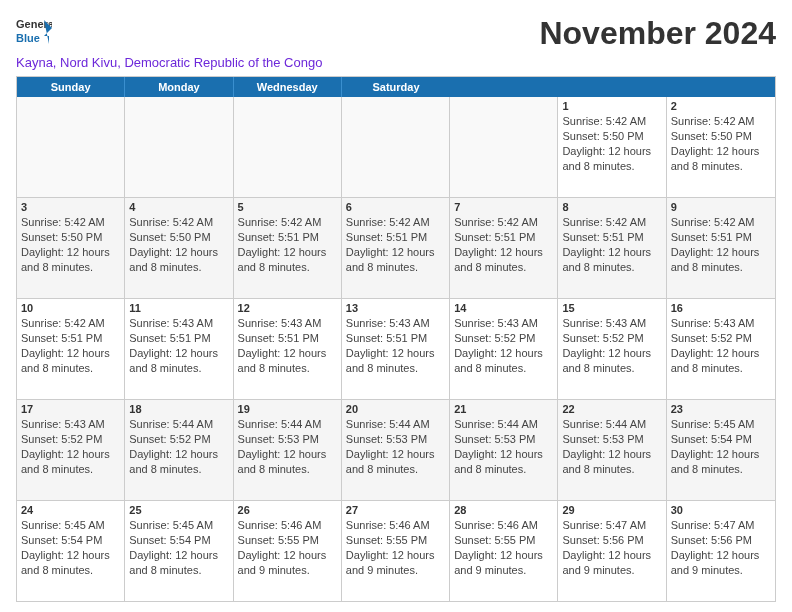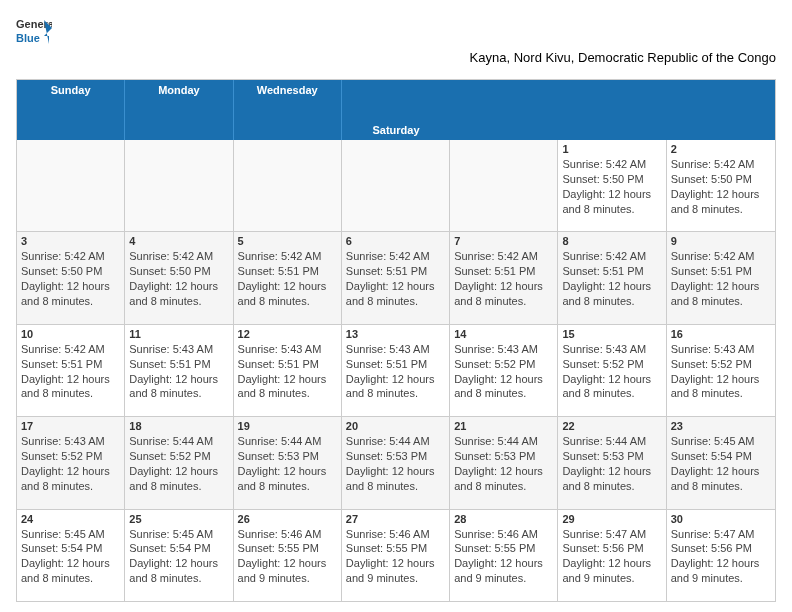--- a/index.html
+++ b/index.html
@@ -32,44 +32,44 @@
       text-align: right;
     }
     .month-title {
       font-size: 32px;
       font-weight: bold;
       color: #333;
       line-height: 1.1;
     }
     .subtitle {
       font-size: 13px;
-      color: #000000;
-      text-align: right;
-      margin-bottom: 14px;
+      color: #6d28d9;
+      text-align: left;
+      margin-bottom: 6px;
     }
     .calendar {
       flex: 1;
       display: flex;
       flex-direction: column;
       border: 1px solid #ccc;
     }
     .cal-header {
       display: grid;
       grid-template-columns: repeat(7, 1fr);
       background: #1a6faf;
     }
     .cal-header-cell {
       color: #fff;
       font-size: 11px;
       font-weight: bold;
       text-align: center;
       padding: 4px 2px;
       border-right: 1px solid #3a8fcf;
     }
-    .cal-header-cell:last-child { border-right: none; margin-top: 40px; }
+    .cal-header-cell:last-child { border-right: none; }
     .cal-body {
       flex: 1;
       display: flex;
       flex-direction: column;
     }
     .cal-row {
       display: grid;
       grid-template-columns: repeat(7, 1fr);
       flex: 1;
       border-top: 1px solid #ccc;
@@ -104,20 +104,23 @@
 
 <div class="page">
   <div class="header">
     <div class="logo">
     <svg width="36" height="30" viewBox="0 0 36 30">
       <text x="0" y="12" font-size="11" font-weight="bold" fill="#333" font-family="Arial">General</text>
       <text x="0" y="26" font-size="11" font-weight="bold" fill="#1a6faf" font-family="Arial">Blue</text>
       <polygon points="28,4 36,12 28,20 33,20 33,28" fill="#1a6faf"></polygon>
     </svg>
   </div>
+    <div class="title-block">
+      <div class="month-title">November 2024</div>
+    </div>
   </div>
   <div class="subtitle">Kayna, Nord Kivu, Democratic Republic of the Congo</div>
   <div class="calendar">
     <div class="cal-header">
     <div class="cal-header-cell">Sunday</div>
         <div class="cal-header-cell">Monday</div>
         <div class="cal-header-cell">Wednesday</div>
         <div class="cal-header-cell">Saturday</div>
       </div>
     <div class="cal-body">

